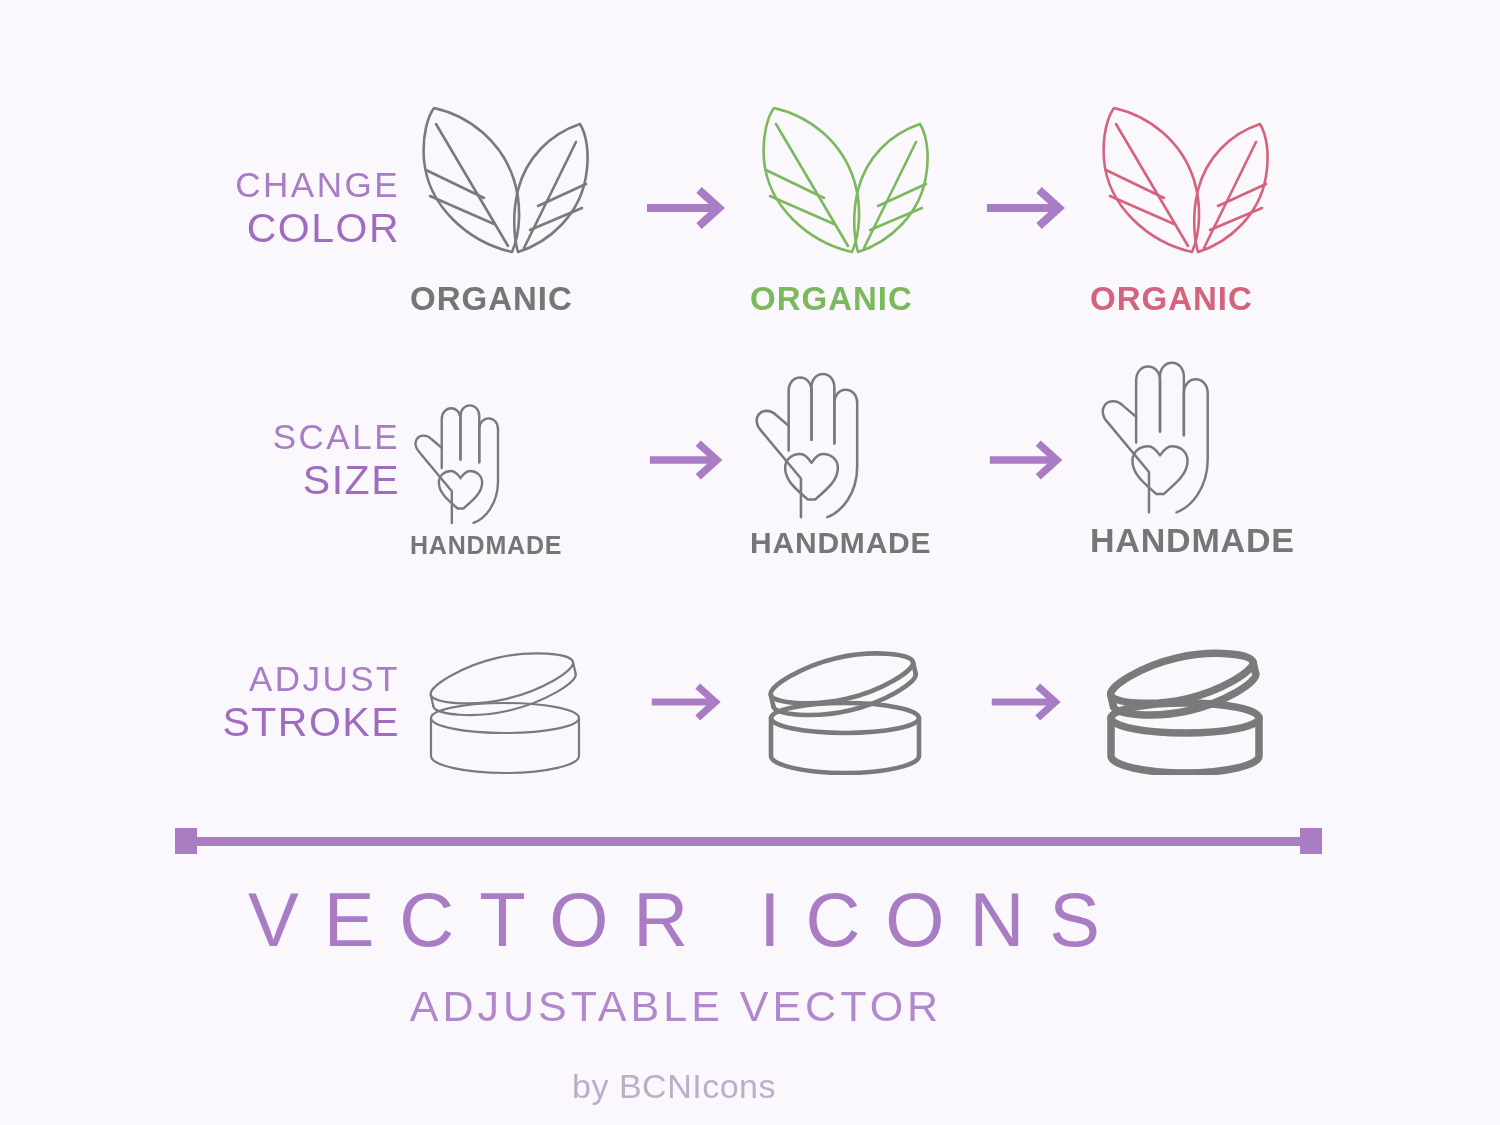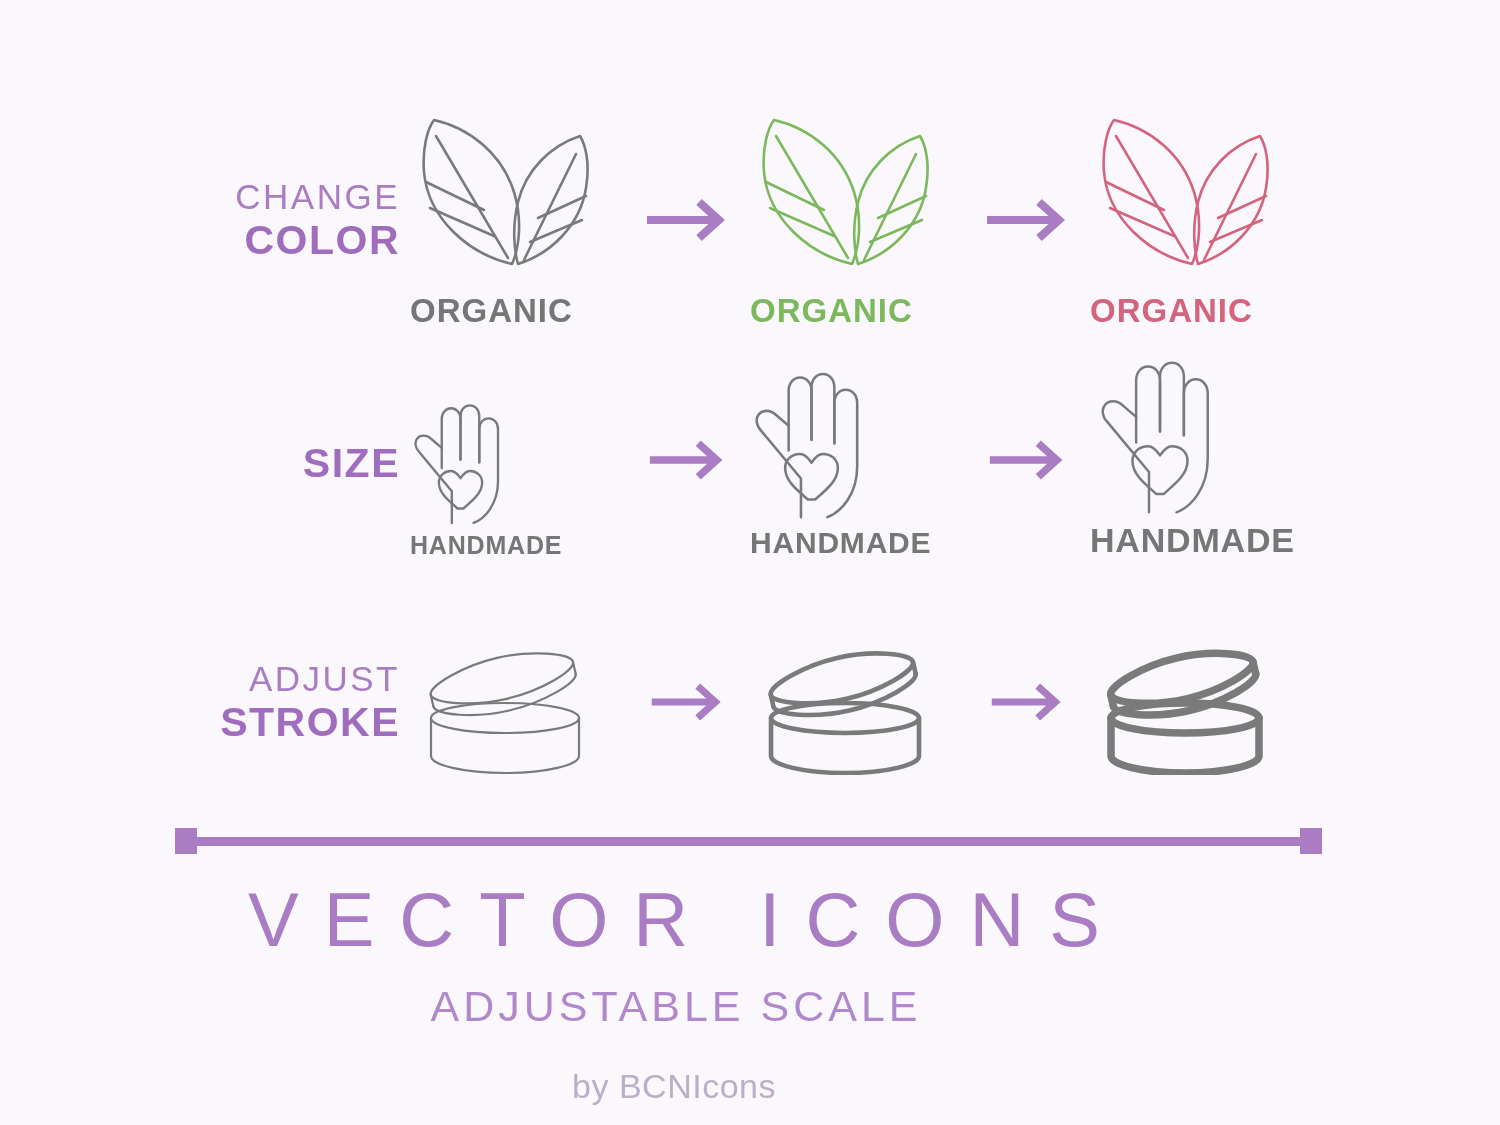--- a/index.html
+++ b/index.html
@@ -39,21 +39,21 @@
   .row-label .lbl-top {
     display: block;
     font-size: 35px;
     font-weight: 400;
     letter-spacing: 2.5px;
     color: #a97cc4;
   }
   .row-label .lbl-bottom {
     display: block;
     font-size: 41px;
-    font-weight: 700;
+    font-weight: 400;
     letter-spacing: 1.5px;
     margin-top: 6px;
     color: #9f6cbe;
     margin-left: 48px;
   }
 
   .cells {
     flex: 1;
     display: flex;
     align-items: center;
@@ -136,21 +136,21 @@
     letter-spacing: 0.5px;
     color: #bcaec9;
     margin-top: 36px;
   }
 </style>
 </head>
 <body>
 
 <div id="stage">
 
-  <div class="row" id="row-0" style="top:110px; height:220px;">
+  <div class="row" id="row-0" style="top:98px; height:220px;">
     <div class="row-label">
       <span class="lbl-top">CHANGE</span>
       <span class="lbl-bottom">COLOR</span>
     </div>
     <div class="cells">
 
       <div class="cell" style="width:215px;height:220px;">
         <svg width="200" height="172" viewBox="0 0 200 172">
           <g fill="none" stroke="#7a7a7a" stroke-width="2.6" stroke-linecap="round" stroke-linejoin="round">
             <path d="M102 150 C 58 140, 18 104, 14 58 C 12 33, 18 14, 24 6 C 60 14, 92 40, 104 78 C 112 104, 110 132, 102 150 Z"></path>
@@ -214,20 +214,21 @@
           </g>
         </svg>
         <div class="caption" style="font-size:33px;letter-spacing:1px;color:#d4637e;margin-top:6px;">ORGANIC</div>
       </div>
 
     </div>
   </div>
 
   <div class="row" id="row-1" style="top:360px; height:200px;">
     <div class="row-label">
+      <span class="lbl-top">SCALE</span>
       <span class="lbl-bottom">SIZE</span>
     </div>
     <div class="cells">
 
       <div class="cell" style="width:215px;height:200px;">
         <svg width="101" height="123" viewBox="0 0 140 170">
           <g fill="none" stroke="#7a7a7a" stroke-width="3.3" stroke-linecap="round" stroke-linejoin="round">
             <path d="M44 90 L 44 22 C 44 13, 50 7, 57 7 C 64 7, 70 13, 70 22 L 70 78"></path>
             <path d="M70 78 L 70 18 C 70 9, 76 3, 83 3 C 90 3, 96 9, 96 18 L 96 82"></path>
             <path d="M96 82 L 96 36 C 96 27, 102 21, 109 21 C 116 21, 122 27, 122 36 L 122 108 C 122 140, 104 160, 88 166"></path>
@@ -350,17 +351,17 @@
   </div>
 
   <div id="divider">
     <div class="cap left"></div>
     <div class="bar"></div>
     <div class="cap right"></div>
   </div>
 
   <div id="footer">
     <div id="title-main">VECTOR ICONS</div>
-    <div id="title-sub">ADJUSTABLE SCALE</div>
+    <div id="title-sub">ADJUSTABLE VECTOR</div>
     <div id="byline">by BCNIcons</div>
   </div>
 
 </div>
 
 </body></html>

